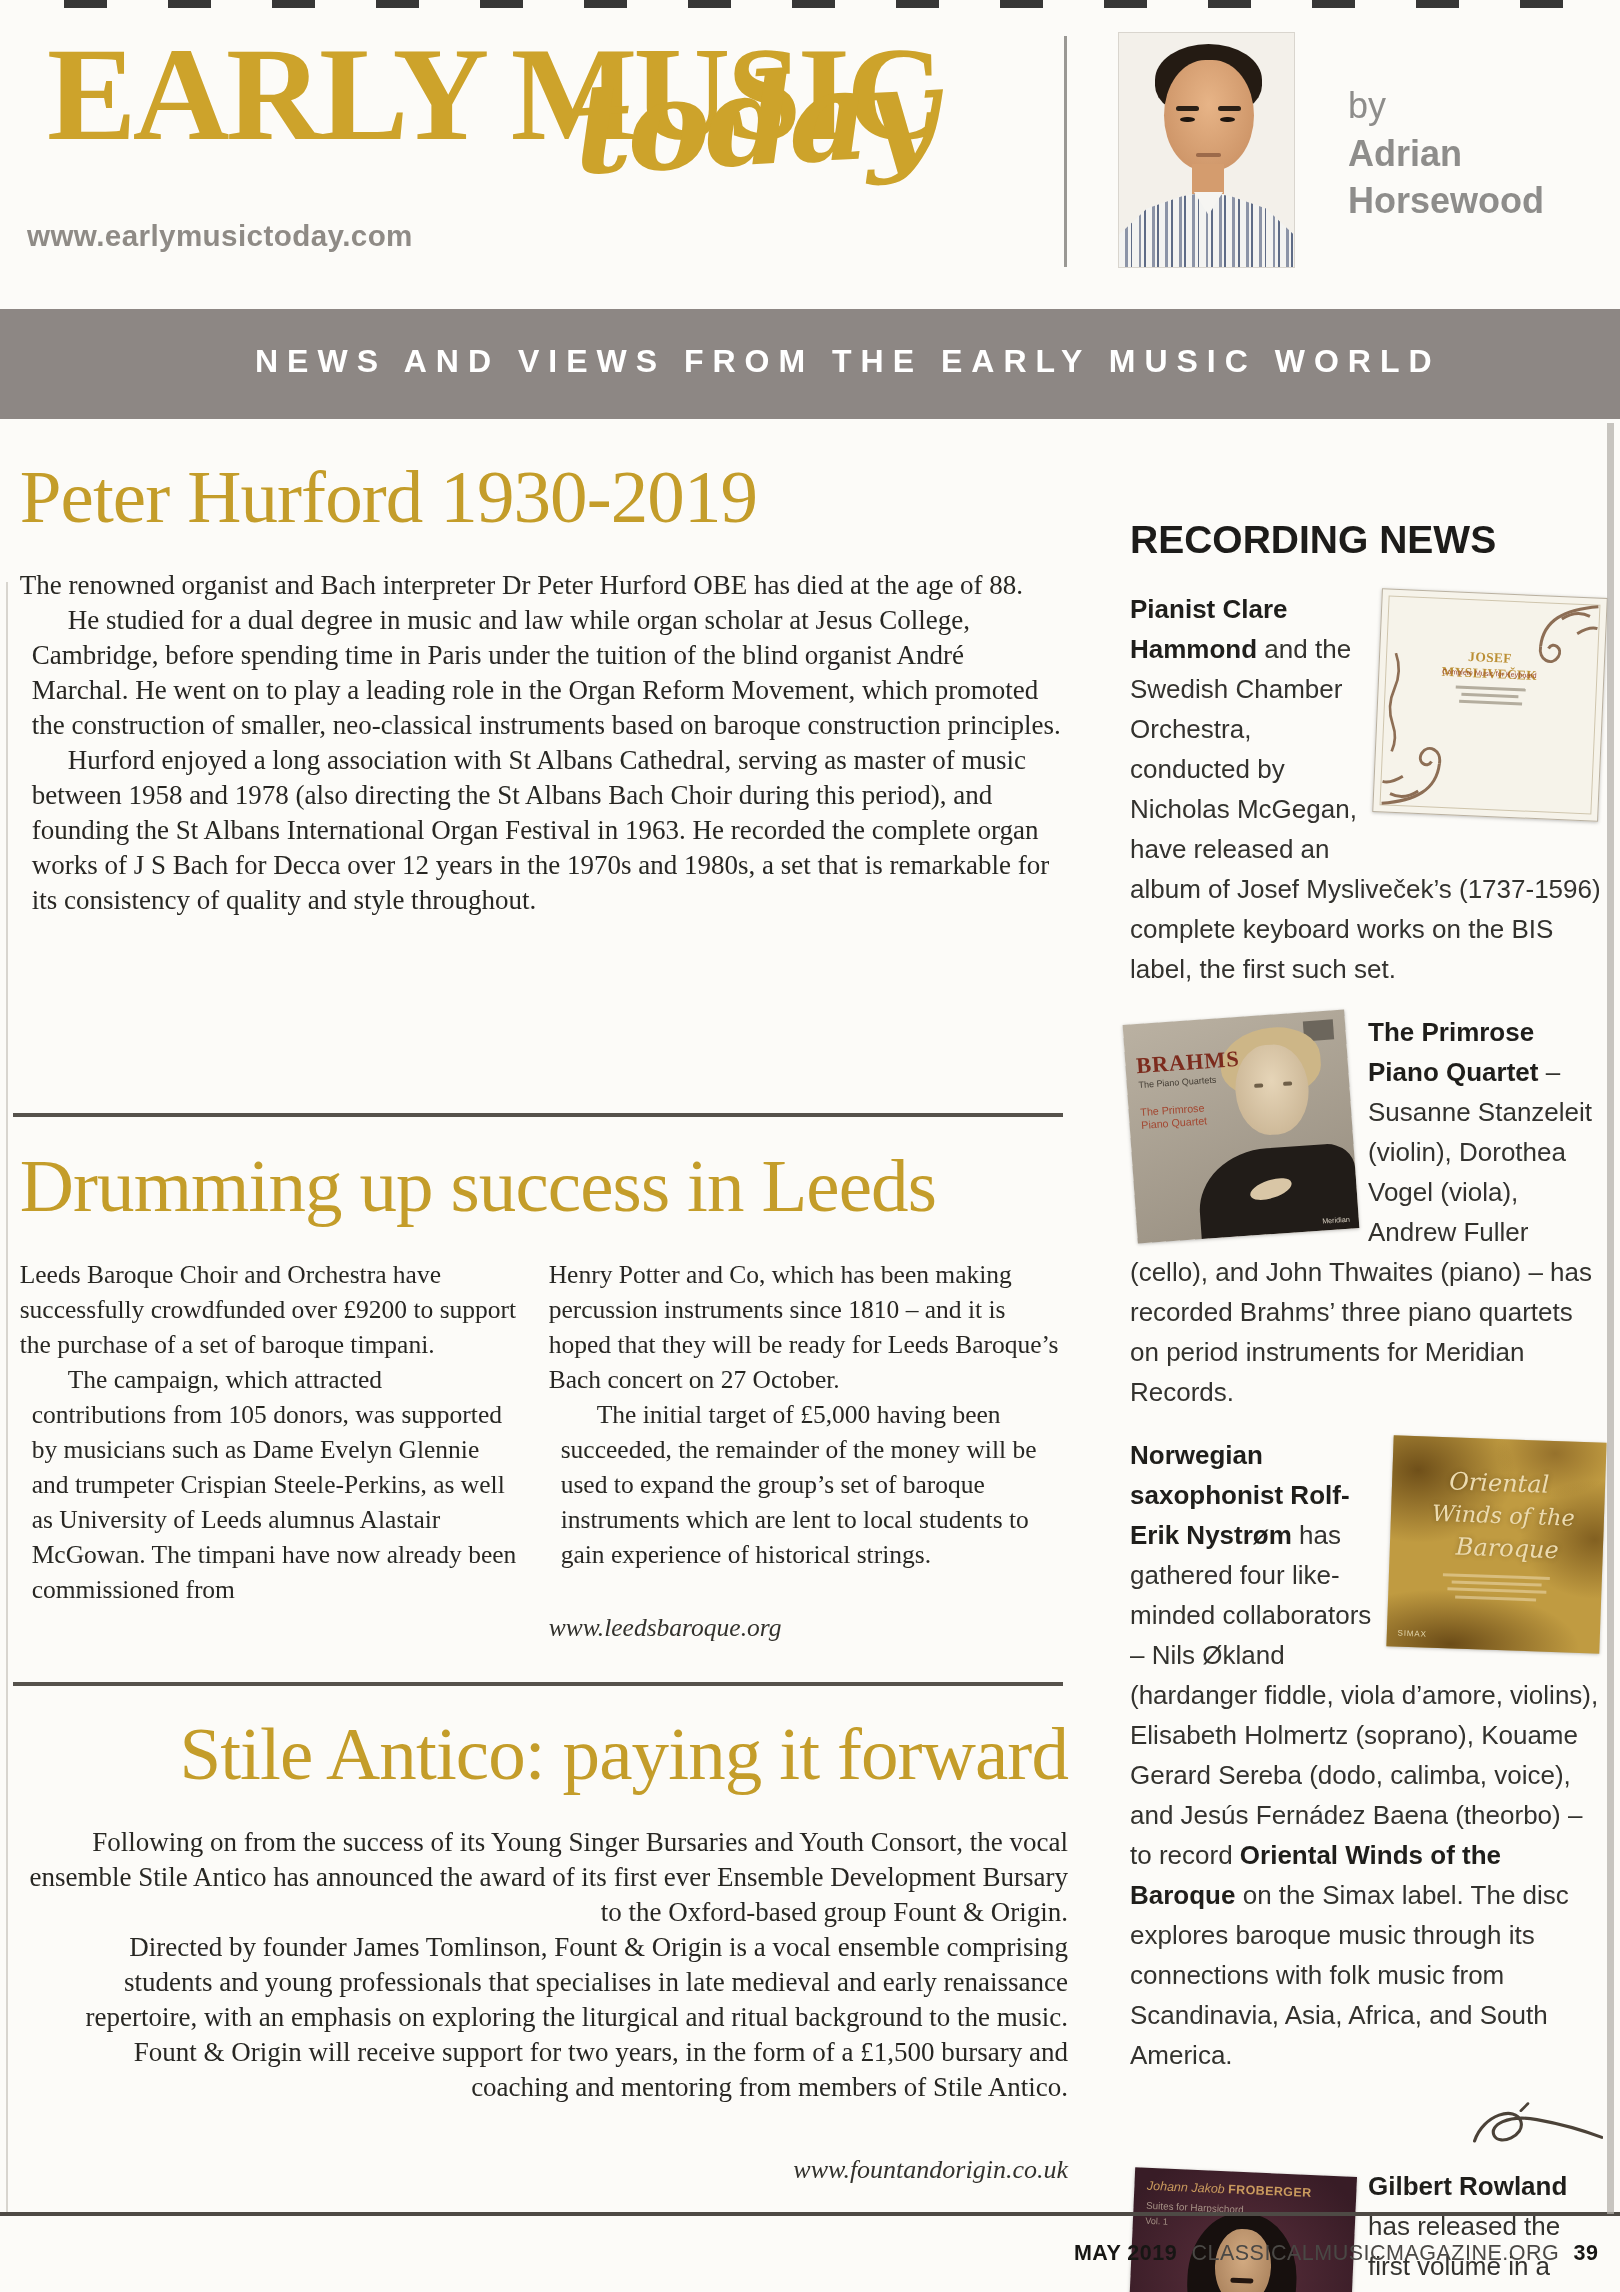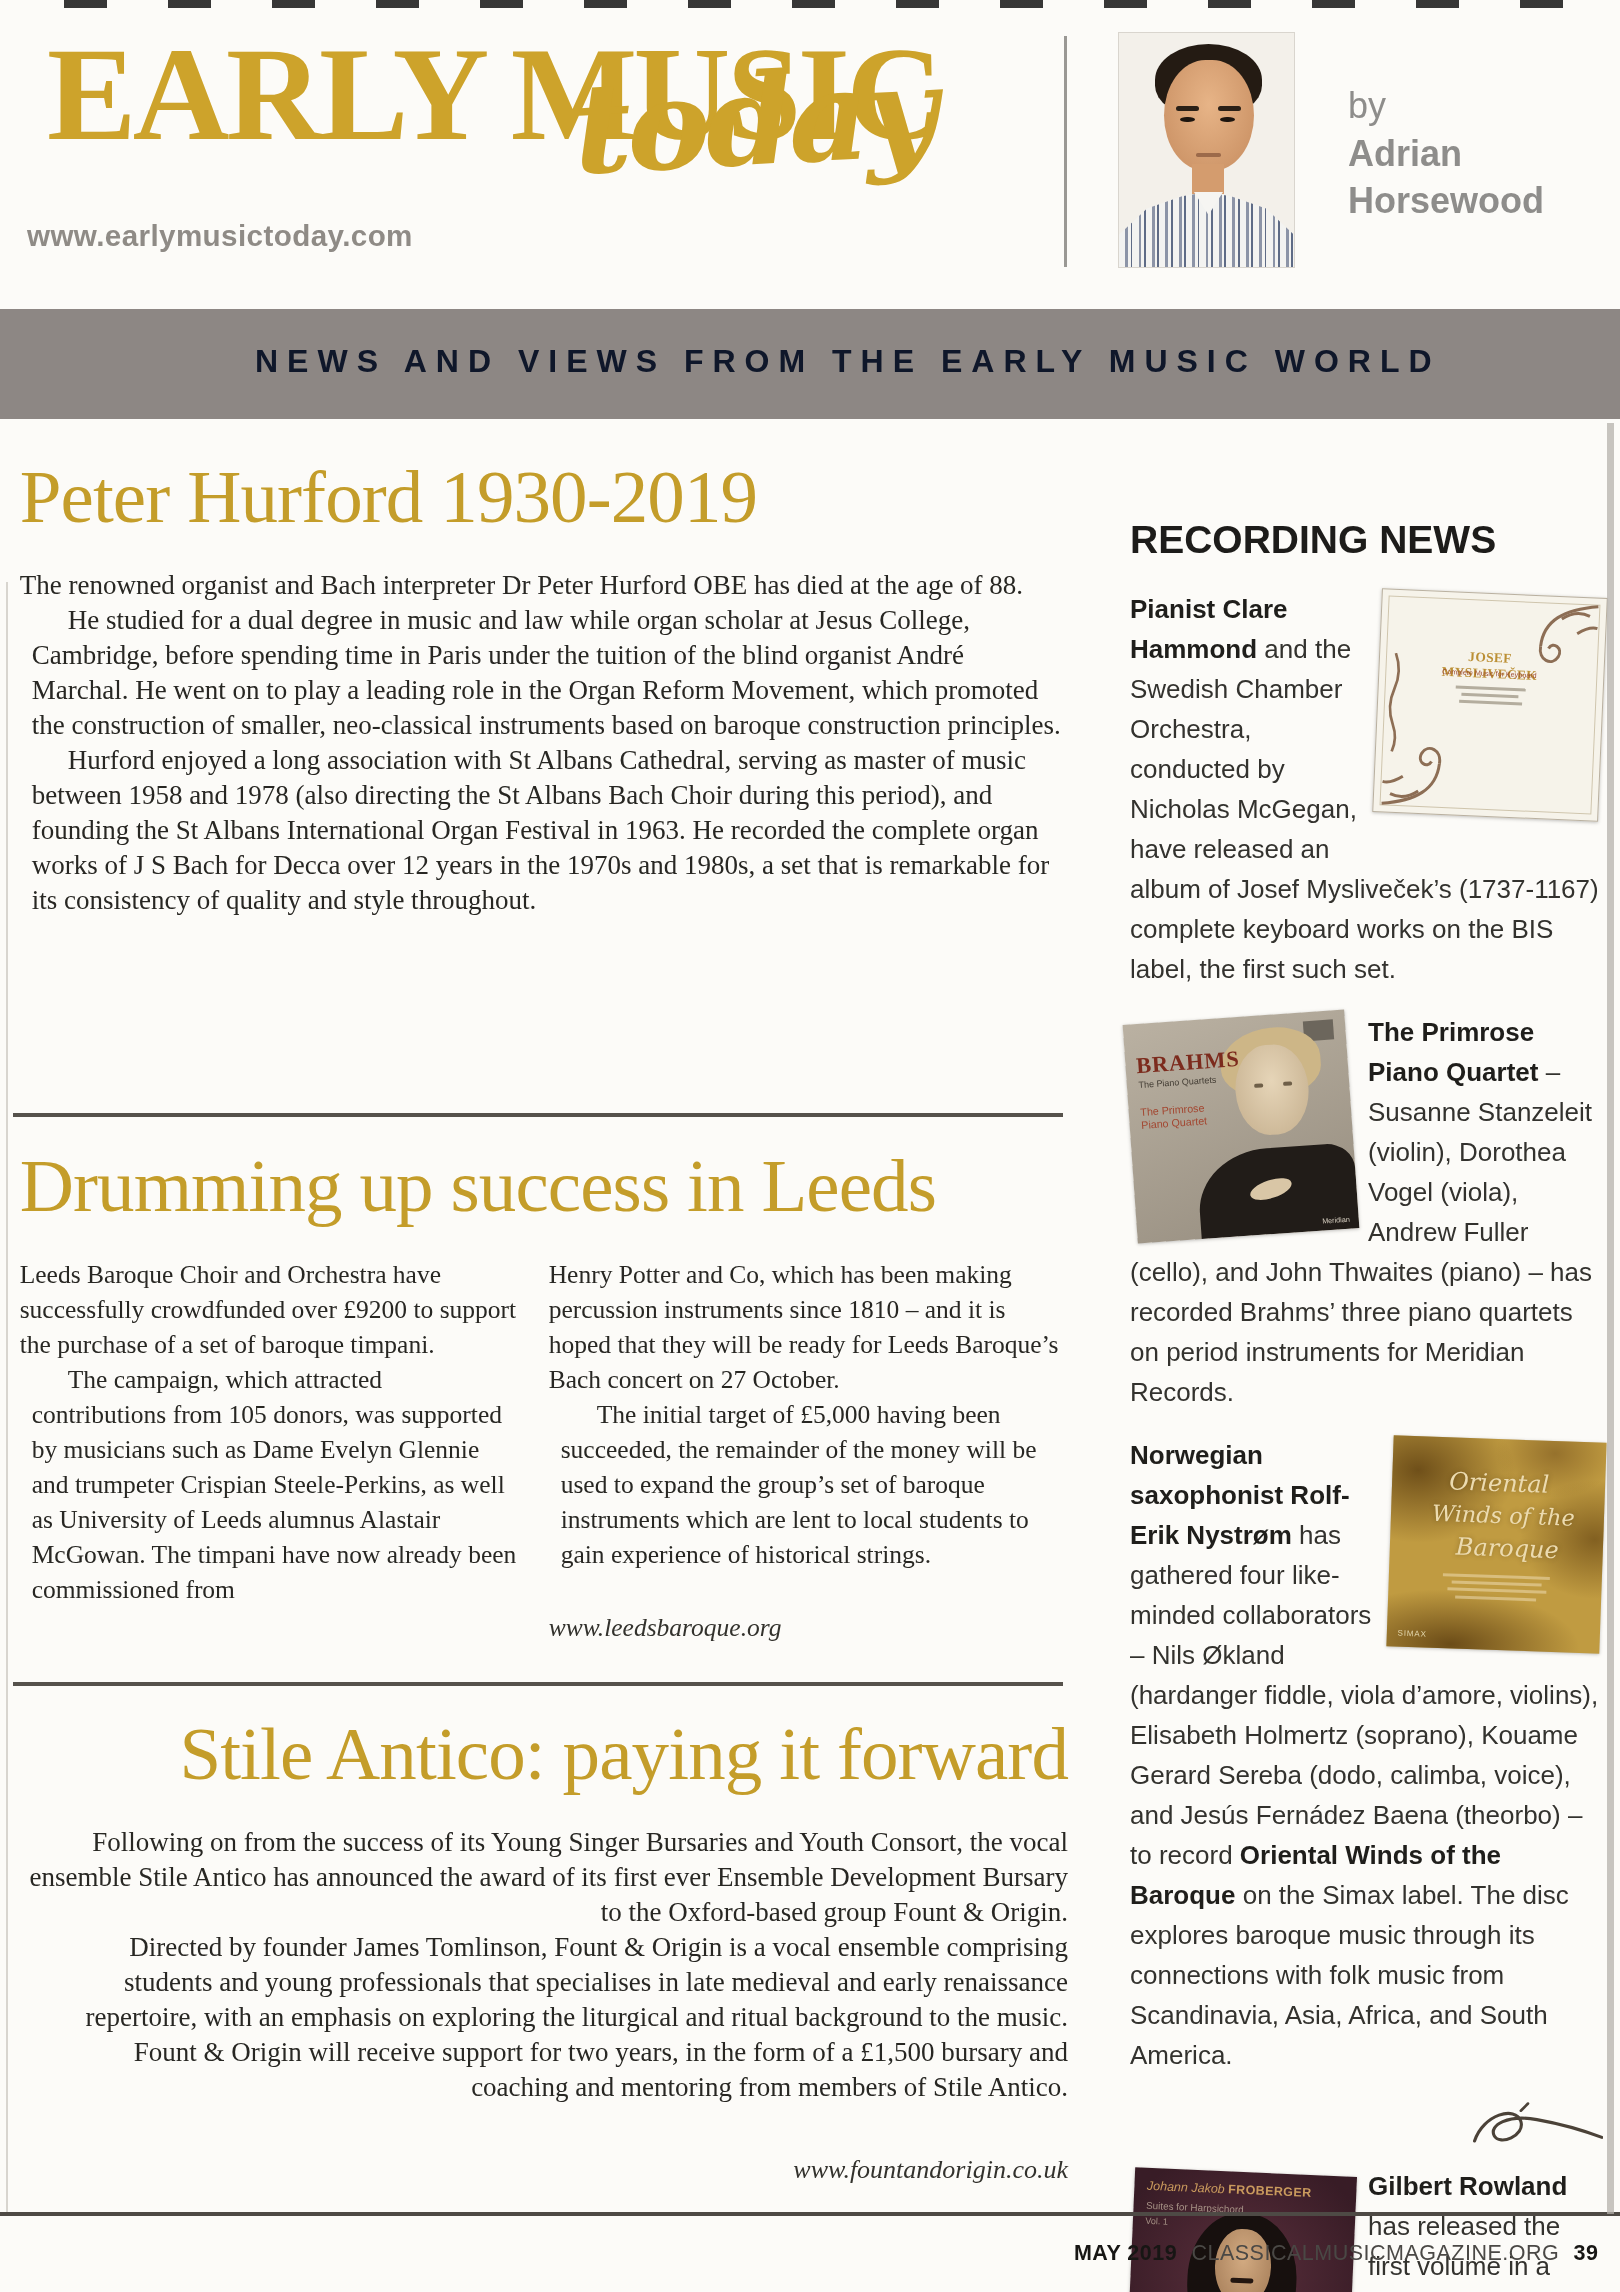--- a/index.html
+++ b/index.html
@@ -41,21 +41,21 @@
   .p-neck{position:absolute;top:131px;left:73px;width:32px;height:30px;background:#d49c6e;}
   .p-shirt{position:absolute;bottom:0;left:0;width:100%;height:77px;
     background:repeating-linear-gradient(90deg,#f3f3f1 0 6.3px,#8c94a7 6.3px 9px,#f3f3f1 9px 11.6px,#5e6b86 11.6px 13.4px);
     clip-path:polygon(0 100%,0 58%,16% 24%,36% 8%,50% 3%,64% 8%,84% 24%,100% 58%,100% 100%);}
   .p-collar{position:absolute;bottom:52px;left:75px;width:29px;height:23px;background:#f6f5f2;
     clip-path:polygon(0 0,50% 100%,100% 0);}
 
   
   .banner{position:absolute;left:0;top:309px;width:1620px;height:110px;background:#8d8784;}
   .banner span{position:absolute;left:255px;top:34px;font-family:"Liberation Sans",sans-serif;
-    font-weight:700;font-size:32px;letter-spacing:9px;color:#0f172a;}
+    font-weight:700;font-size:32px;letter-spacing:9px;color:#ffffff;}
 
   
   article{position:absolute;}
   #art-hurford{left:19.7px;top:459px;width:1043px;}
   #art-leeds{left:19.7px;top:1148px;width:1046px;}
   #art-stile{left:25px;top:1716px;width:1043px;text-align:right;}
   article h2{margin:0 0 32px 0;font-family:"Liberation Serif",serif;font-weight:400;
     font-size:75px;line-height:1.02;color:#c49d2a;letter-spacing:-0.9px;}
   article p{margin:0;font-size:27px;line-height:35px;color:#282723;}
   article p.ind{text-indent:36px;margin-left:12px;}
@@ -235,21 +235,21 @@
           </svg>
         <svg class="orn orn-l" data-interactable="false" width="21.5" height="99" viewBox="0 0 24 110">
           <path d="M12,0 q8,20 0,40 q-8,20 0,40 q6,15 0,30"></path>
           </svg>
         <div class="t1" data-interactable="false">JOSEF MYSLIVEČEK</div>
         <div class="t2" data-interactable="false">Complete Music for Keyboard</div>
         <div class="bar b1" data-interactable="false"></div>
         <div class="bar b2" data-interactable="false"></div>
         <div class="bar b3" data-interactable="false"></div>
       </div>
-      <p data-interactable="false"><strong data-interactable="false">Pianist Clare Hammond</strong><span data-interactable="false"> and the Swedish Chamber Orchestra, conducted by Nicholas McGegan, have released an album of Josef Mysliveček’s (1737-1167) complete keyboard works on the BIS label, the first such set.</span></p>
+      <p data-interactable="false"><strong data-interactable="false">Pianist Clare Hammond</strong><span data-interactable="false"> and the Swedish Chamber Orchestra, conducted by Nicholas McGegan, have released an album of Josef Mysliveček’s (1737-1596) complete keyboard works on the BIS label, the first such set.</span></p>
     </div>
 
     <div class="news-item" data-interactable="false">
       <div class="album alb-brahms fl-l" data-interactable="false">
         <div class="b-chip" data-interactable="false"></div>
         <div class="b-hair" data-interactable="false"></div>
         <div class="b-face" data-interactable="false"></div>
         <div class="b-eye-l" data-interactable="false"></div>
         <div class="b-eye-r" data-interactable="false"></div>
         <div class="b-body" data-interactable="false"></div>

